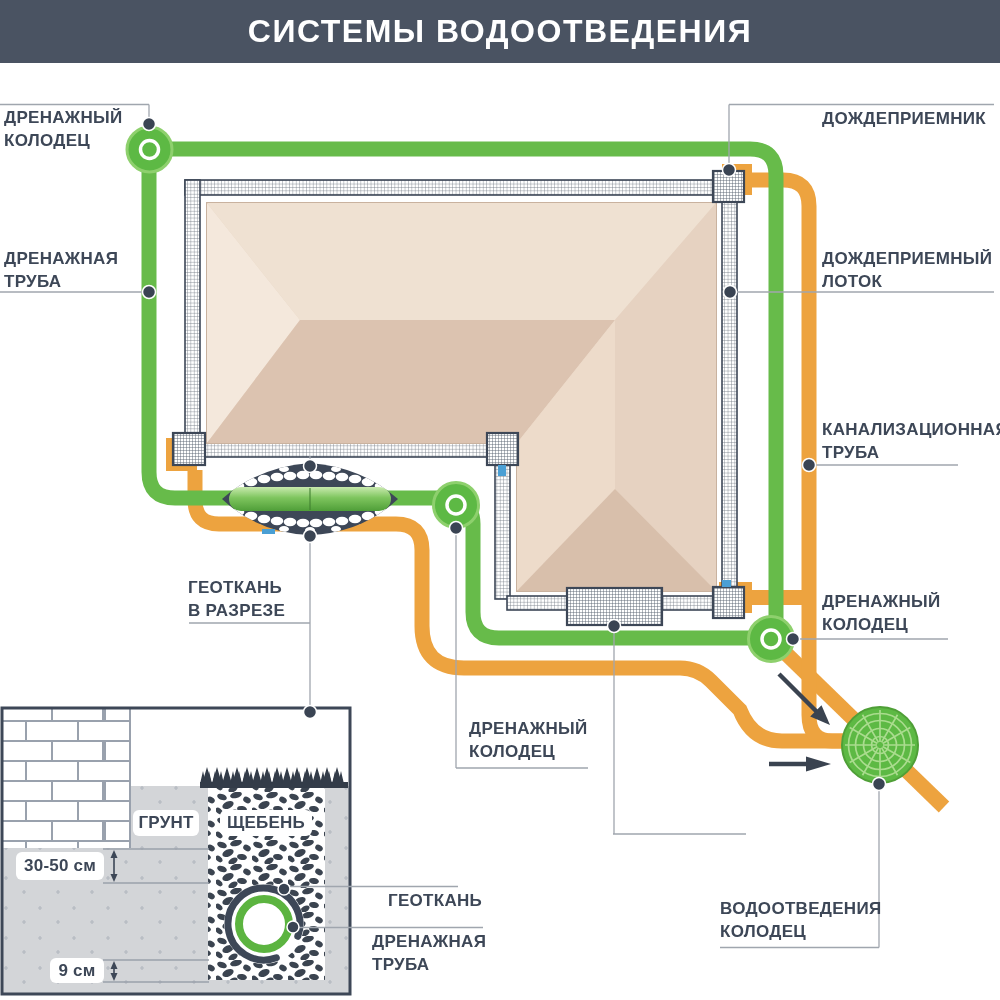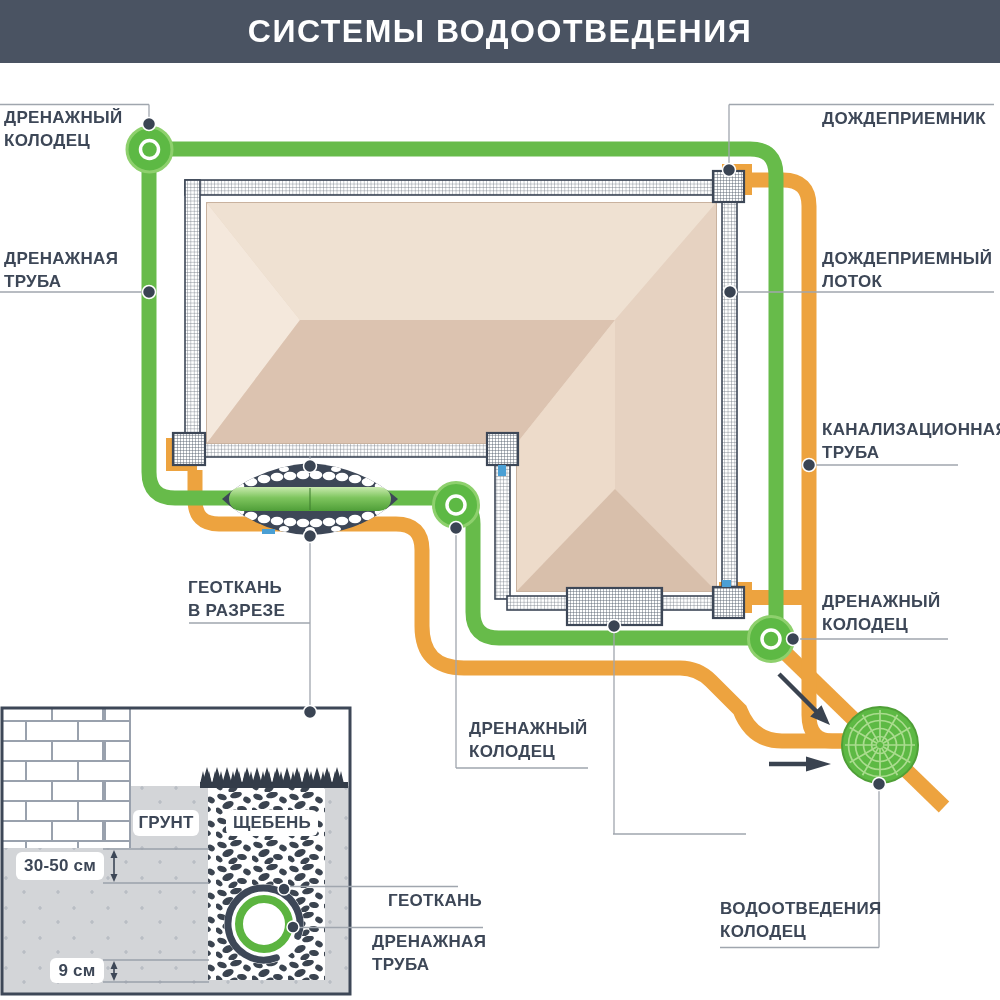--- a/index.html
+++ b/index.html
@@ -293,16 +293,16 @@
   <div class="lbl" style="left:372px;top:930px">
     <div>ДРЕНАЖНАЯ</div>
     <div>ТРУБА</div>
   </div>
   <div class="lbl" style="left:720px;top:897px">
     <div>ВОДООТВЕДЕНИЯ</div>
     <div>КОЛОДЕЦ</div>
   </div>
 
   <div class="tag" style="left:133px;top:810px;width:66px;height:26px">ГРУНТ</div>
-  <div class="tag" style="left:226px;top:810px;width:92px;height:26px">ЩЕБЕНЬ</div>
+  <div class="tag" style="left:220px;top:810px;width:92px;height:26px">ЩЕБЕНЬ</div>
   <div class="tag" style="left:16px;top:852px;width:88px;height:28px">30-50 см</div>
   <div class="tag" style="left:50px;top:958px;width:54px;height:25px">9 см</div>
 </div>
 
 </body></html>

